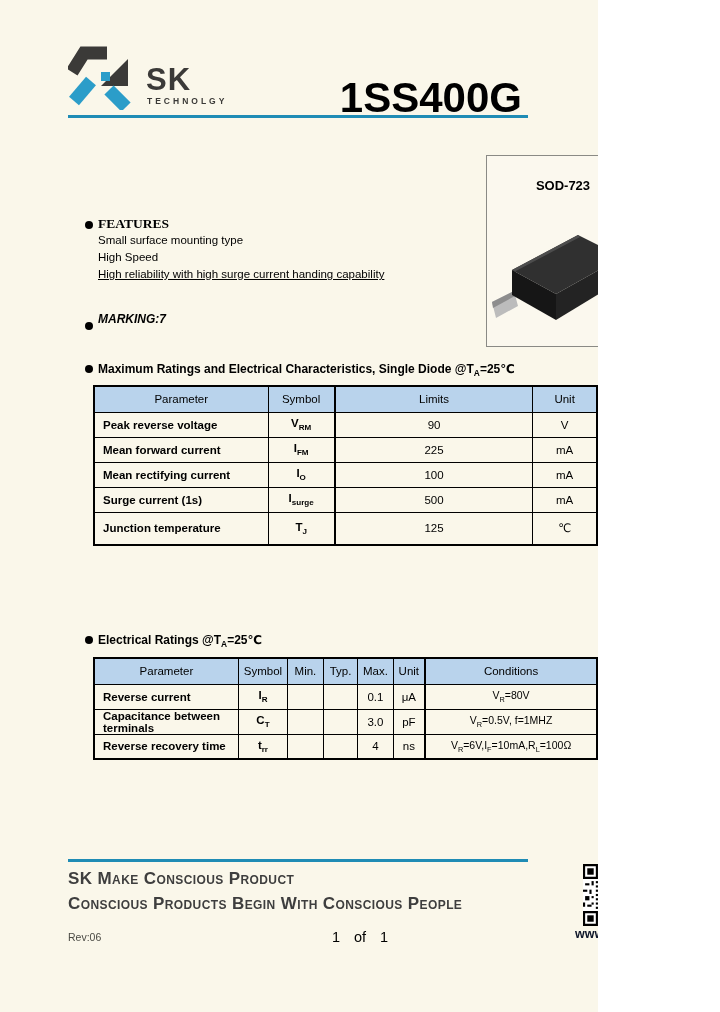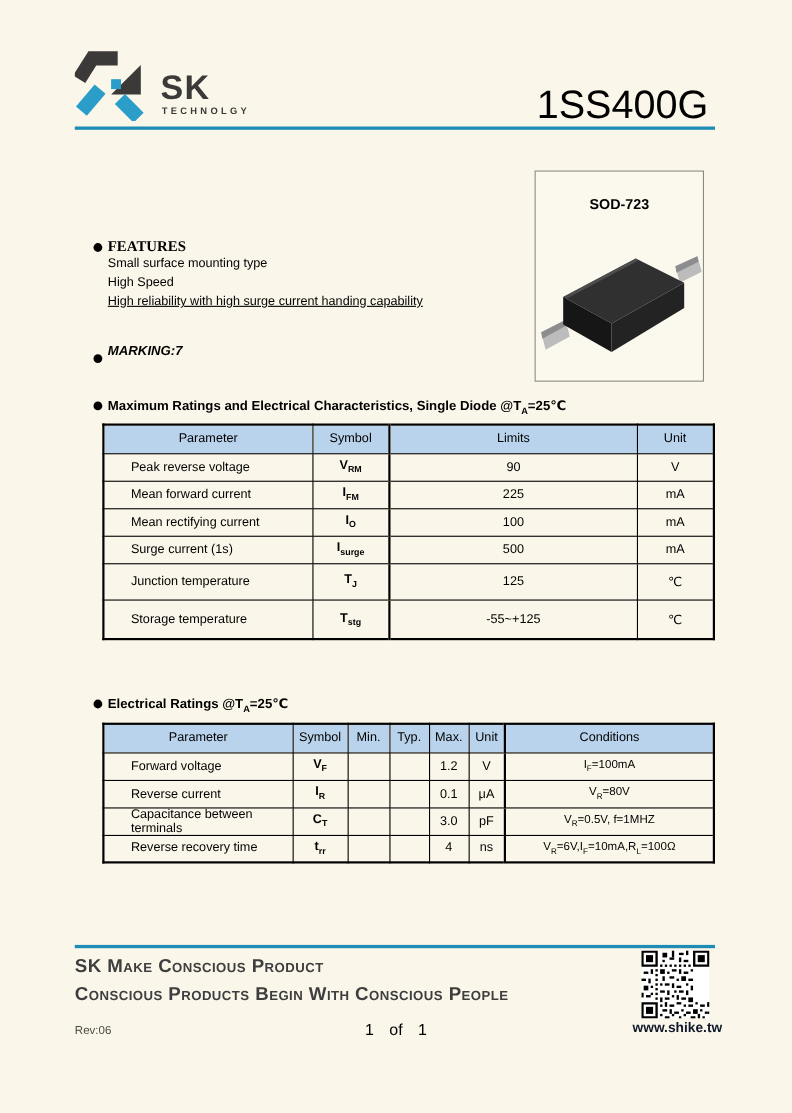--- a/index.html
+++ b/index.html
@@ -1,46 +1,46 @@
 <!DOCTYPE html>
 <html><head>
 <meta charset="utf-8">
 <style>
   html,body{margin:0;padding:0;}
   .page{
     position:relative;
-    width:720px;height:1012px;
+    width:598px;height:1012px;
     background:#FAF7EA;
     font-family:"Liberation Sans","DejaVu Sans",sans-serif;
     color:#000;
     overflow:hidden;
   }
   
   .logo-mark{position:absolute;left:68px;top:44px;width:72px;height:66px;}
   .logo-text{position:absolute;left:146px;top:62px;font-size:31px;font-weight:700;color:#3B3A38;letter-spacing:1px;}
   .logo-sub{position:absolute;left:147px;top:96px;font-size:8.5px;font-weight:700;color:#3B3A38;letter-spacing:3px;}
-  .part-title{position:absolute;right:76px;top:74px;font-size:36px;font-weight:400;color:#000;text-align:right;}
+  .part-title{position:absolute;right:76px;top:74px;font-size:42px;font-weight:700;color:#000;text-align:right;}
   .rule{position:absolute;left:68px;right:70px;height:3px;background:#1F8CB5;}
   .rule-top{top:115px;}
   .rule-bottom{top:859px;}
   
   .pkg-box{position:absolute;left:486px;top:155px;width:152px;height:190px;border:1px solid #8a8a85;background:#FBF8EE;}
   .pkg-name{position:absolute;top:22px;left:0;width:100%;text-align:center;font-size:13px;font-weight:700;}
   .pkg-img{position:absolute;left:1px;top:52px;}
   
   .bullet{position:absolute;width:8px;height:8px;border-radius:50%;background:#000;}
   .feat-title{position:absolute;left:98px;top:216px;font-family:"Liberation Serif","DejaVu Serif",serif;font-size:13.5px;font-weight:700;}
   .feat-item{position:absolute;left:98px;font-size:11.5px;}
   .sec-heading{position:absolute;left:98px;font-size:12px;font-weight:700;}
   sub{font-size:0.7em;}
   
   table{position:absolute;left:93px;border-collapse:collapse;table-layout:fixed;background:#FAF7EA;border:2px solid #000;}
   td,th{border:1px solid #000;font-size:11.5px;text-align:center;vertical-align:middle;padding:0 4px;overflow:hidden;}
   th{background:#B9D3EC;font-weight:400;}
-  td.param{text-align:left;font-weight:400;padding-left:24px;}
+  td.param{text-align:left;font-weight:700;padding-left:8px;}
   td.sym{font-weight:700;}
   td.cond{font-size:10.5px;}
   .bl2{border-left:2px solid #000;}
   .h26{height:26px;}.h25{height:25px;}.h33{height:33px;}.h36{height:36px;}
   #t1{top:385px;}
   #t2{top:657px;}
   
   .foot-line{position:absolute;left:68px;font-variant:small-caps;font-weight:700;color:#3E3E3E;font-size:17px;letter-spacing:0.4px;}
   .foot1{top:869px;}
   .foot2{top:894px;}
@@ -131,26 +131,20 @@
     <tr class="h25">
       <td class="param">Surge current (1s)</td>
       <td class="sym"><span>I</span><sub>surge</sub></td>
       <td class="bl2">500</td>
       <td>mA</td>
     </tr>
     <tr class="h33">
       <td class="param">Junction temperature</td>
       <td class="sym"><span>T</span><sub>J</sub></td>
       <td class="bl2">125</td>
-      <td>℃</td>
-    </tr>
-    <tr class="h36">
-      <td class="param">Storage temperature</td>
-      <td class="sym"><span>T</span><sub>stg</sub></td>
-      <td class="bl2">-55~+125</td>
       <td>℃</td>
     </tr>
   </tbody>
     </table>
 
   <div class="bullet" style="left:85px;top:636px;"></div>
   <div class="sec-heading" style="top:633px;text-align:right;"><span>Electrical Ratings @T</span><sub>A</sub><span>=25℃</span></div>
 
   <table id="t2">
     <colgroup>
@@ -164,29 +158,20 @@
       </colgroup>
     <tbody>
         <tr class="h26">
       <th>Parameter</th>
       <th>Symbol</th>
       <th>Min.</th>
       <th>Typ.</th>
       <th>Max.</th>
       <th>Unit</th>
       <th class="bl2">Conditions</th>
-    </tr>
-    <tr class="h25">
-      <td class="param">Forward voltage</td>
-      <td class="sym"><span>V</span><sub>F</sub></td>
-      <td></td>
-      <td></td>
-      <td>1.2</td>
-      <td>V</td>
-      <td class="cond bl2"><span>I</span><sub>F</sub><span>=100mA</span><sub></sub><span></span><sub></sub><span></span><sub></sub></td>
     </tr>
     <tr class="h25">
       <td class="param">Reverse current</td>
       <td class="sym"><span>I</span><sub>R</sub></td>
       <td></td>
       <td></td>
       <td>0.1</td>
       <td>μA</td>
       <td class="cond bl2"><span>V</span><sub>R</sub><span>=80V</span><sub></sub><span></span><sub></sub><span></span><sub></sub></td>
     </tr>

